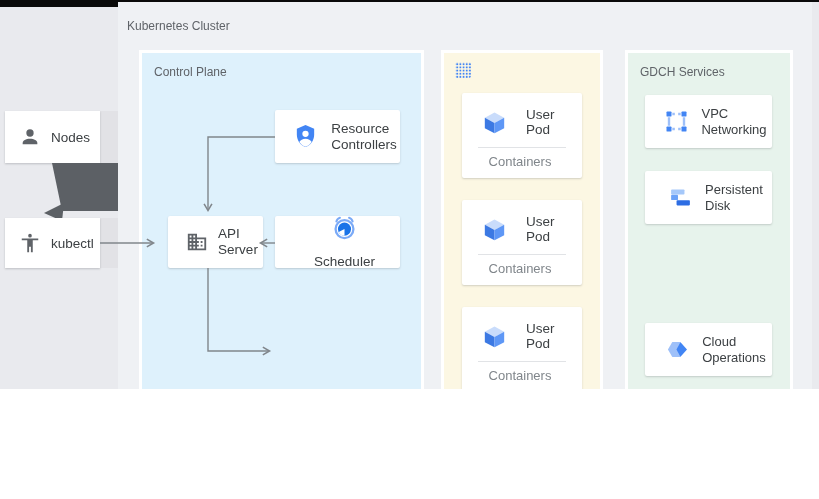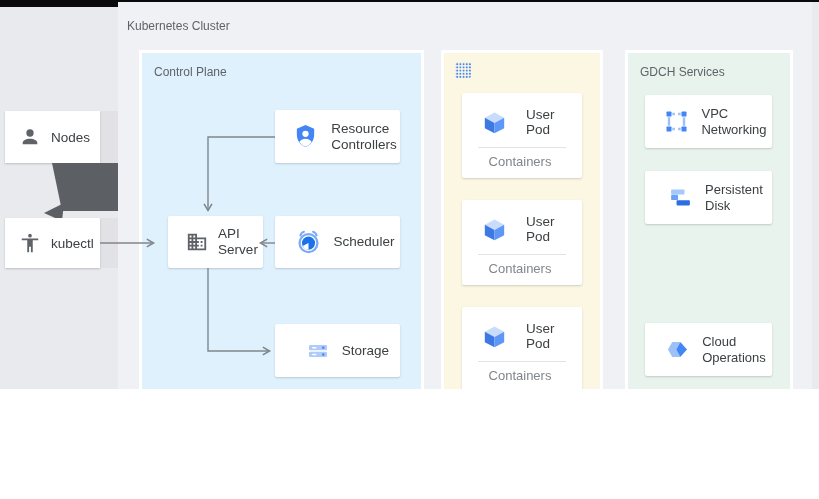--- a/index.html
+++ b/index.html
@@ -118,46 +118,33 @@
       <svg width="22" height="22" viewBox="0 0 24 24">
         <path d="M12 7V3H2v18h20V7H12zM6 19H4v-2h2v2zm0-4H4v-2h2v2zm0-4H4V9h2v2zm0-4H4V5h2v2zm4 12H8v-2h2v2zm0-4H8v-2h2v2zm0-4H8V9h2v2zm0-4H8V5h2v2zm10 12h-8v-2h2v-2h-2v-2h2v-2h-2V9h8v10zm-2-8h-2v2h2v-2zm0 4h-2v2h2v-2z" fill="#5f6368"></path>
       </svg>
     </span>
     <span class="txt">
       <div>API</div>
       <div>Server</div>
     </span>
   </div>
 
-  <div class="card" style="left:275px;top:216px;width:125px;height:52px;padding-left:14px;gap:12px;">
+  <div class="card" style="left:275px;top:216px;width:125px;height:52px;padding-left:14px;gap:12px;flex-direction:column;">
     <span class="icon">
       <svg width="27" height="27" viewBox="0 0 26 26">
         <path d="M5.2 6.2 A5 5 0 0 1 8.6 2.6" fill="none" stroke="#7baaf7" stroke-width="2" stroke-linecap="round"></path>
         <path d="M20.8 6.2 A5 5 0 0 0 17.4 2.6" fill="none" stroke="#7baaf7" stroke-width="2" stroke-linecap="round"></path>
         <circle cx="13" cy="13.6" r="8.6" fill="none" stroke="#7baaf7" stroke-width="2.2"></circle>
         <circle cx="13" cy="13.6" r="6.3" fill="#1a73e8"></circle>
         <path d="M13 13.6 L13 19.9 A6.3 6.3 0 0 1 7.4 16.4 Z" fill="#fff"></path>
       </svg>
     </span>
     <span class="txt">Scheduler</span>
   </div>
 
-  <div class="card" style="left:275px;top:324px;width:125px;height:53px;padding-left:20px;gap:12px;">
-    <span class="icon">
-      <svg width="24" height="24" viewBox="0 0 24 24">
-        <rect x="3" y="6" width="18" height="5.3" rx="1" fill="#aecbfa"></rect>
-        <rect x="3" y="12.8" width="18" height="5.3" rx="1" fill="#aecbfa"></rect>
-        <rect x="6" y="8" width="4.5" height="1.5" rx=".7" fill="#fff"></rect>
-        <rect x="6" y="14.8" width="4.5" height="1.5" rx=".7" fill="#fff"></rect>
-        <rect x="16.2" y="7.6" width="2.2" height="2.2" fill="#4285f4"></rect>
-        <rect x="16.2" y="14.4" width="2.2" height="2.2" fill="#4285f4"></rect>
-      </svg>
-    </span>
-    <span class="txt">Storage</span>
-  </div>
 
   <div class="pod" style="top:93px;">
     <div class="pod-row">
       <span class="icon">
         <svg width="27" height="27" viewBox="0 0 24 24">
           <polygon points="12,3.2 20.6,7.8 12,12.4 3.4,7.8" fill="#c9dcfb"></polygon>
           <polygon points="3.4,7.8 12,12.4 12,21.6 3.4,17" fill="#3c79e3"></polygon>
           <polygon points="20.6,7.8 12,12.4 12,21.6 20.6,17" fill="#5e97f6"></polygon>
         </svg>
       </span>

